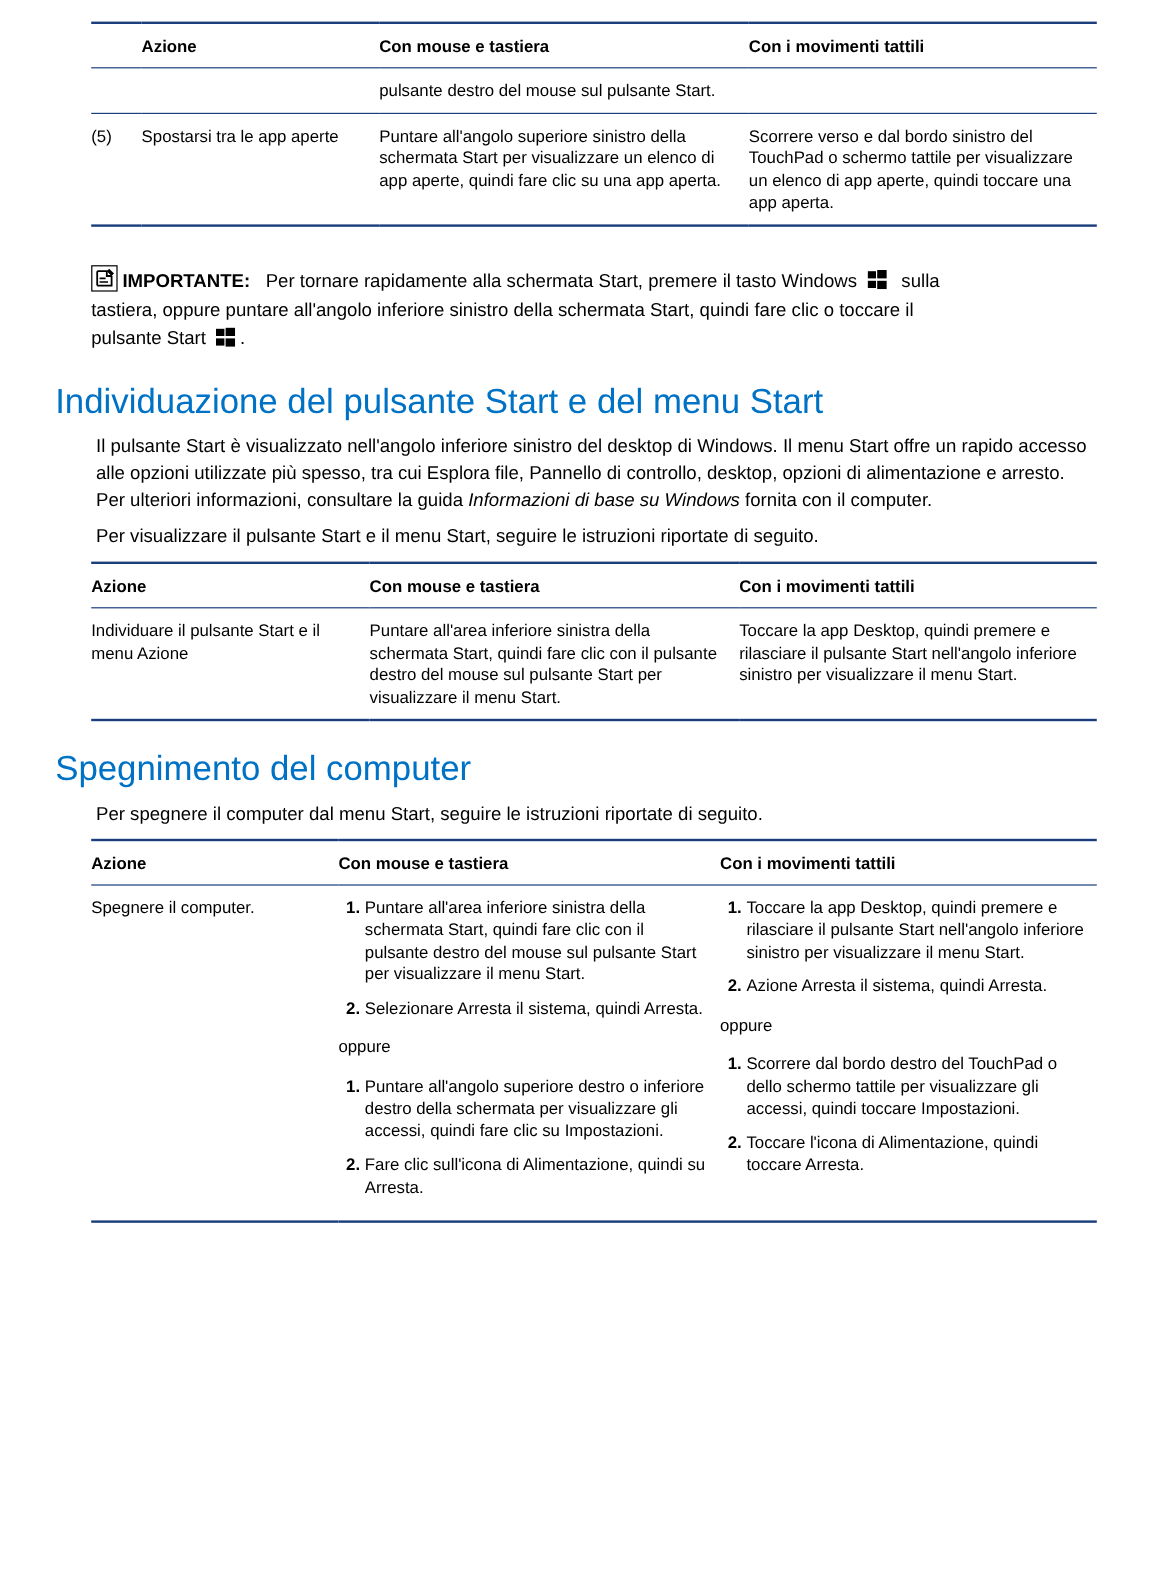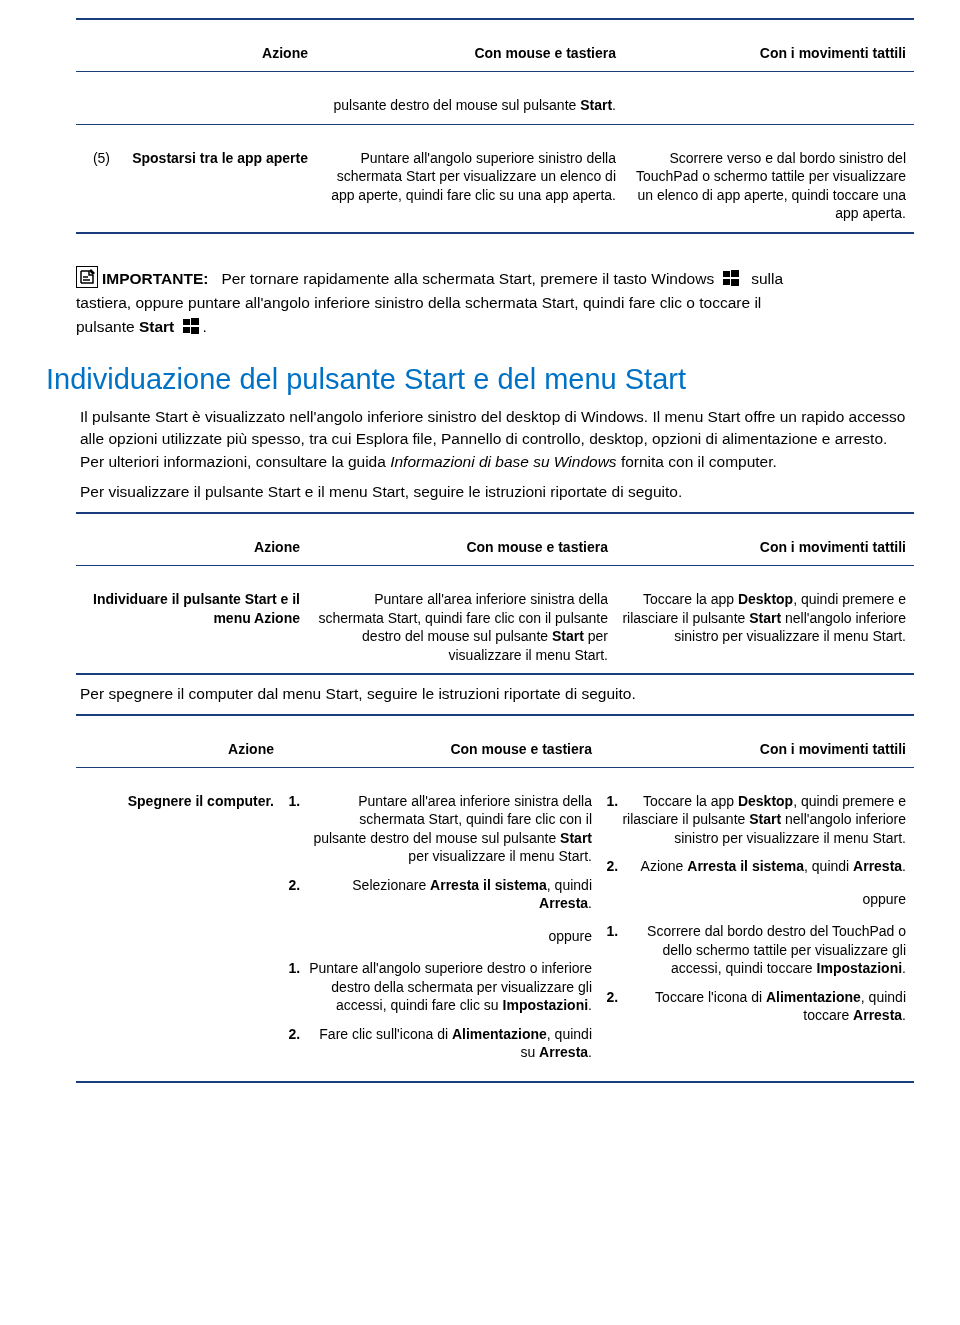--- a/index.html
+++ b/index.html
@@ -5,29 +5,29 @@
   body {
     font-family: Arial, Helvetica, sans-serif;
     font-size: 15.5px;
     color: #000;
     margin: 0;
     padding: 0;
     width: 960px;
   }
   .page { padding: 18px 46px 18px 46px; box-sizing: border-box; }
   .tbl { width: 100%; border-collapse: collapse; margin-bottom: 8px; }
-  .tbl th, .tbl td { text-align: right; vertical-align: top; padding: 24px 8px 9px 0; font-size: 14px; line-height: 1.32; }
+  .tbl th, .tbl td { text-align: left; vertical-align: top; padding: 9px 8px 9px 0; font-size: 14px; line-height: 1.32; }
   .tbl th { font-weight: 700; border-top: 2px solid #1a3d7c; border-bottom: 1px solid #1a3d7c; }
   .tbl tr.sep td { border-bottom: 1px solid #1a3d7c; }
   .tbl tr.last td { border-bottom: 2px solid #1a3d7c; }
   .col-num { width: 34px; }
   .col-a { width: 190px; }
   .col-b { width: 300px; }
   .col-c { }
-  .b { font-weight: 700; }
+  .b { font-weight: 400; }
   .important-block { margin: 32px 0 24px 30px; line-height: 1.55; }
   .important-label { font-weight: 700; }
   h2.section {
     color: #0072c6;
     font-weight: 400;
     font-size: 29px;
     margin: 24px 0 10px 0;
   }
   .indent { margin-left: 30px; line-height: 1.45; }
   .indent p { margin: 8px 4px; }
@@ -131,20 +131,21 @@
           <span>Puntare all'area inferiore sinistra della schermata Start, quindi fare clic con il pulsante destro del mouse sul pulsante </span><span class="b">Start</span><span> per visualizzare il menu Start.</span>
         </td>
         <td>
           <span>Toccare la app </span><span class="b">Desktop</span><span>, quindi premere e rilasciare il pulsante </span><span class="b">Start</span><span> nell'angolo inferiore sinistro per visualizzare il menu Start.</span>
         </td>
       </tr>
     </tbody>
       </table>
   </div>
 
+  <h2 class="section">Spegnimento del computer</h2>
   <div class="indent">
     <p>Per spegnere il computer dal menu Start, seguire le istruzioni riportate di seguito.</p>
 
     <table class="tbl">
       <tbody>
           <tr>
         <th class="col-a" style="width:198px;">Azione</th>
         <th class="col-b" style="width:310px;">Con mouse e tastiera</th>
         <th class="col-c">Con i movimenti tattili</th>
       </tr>

